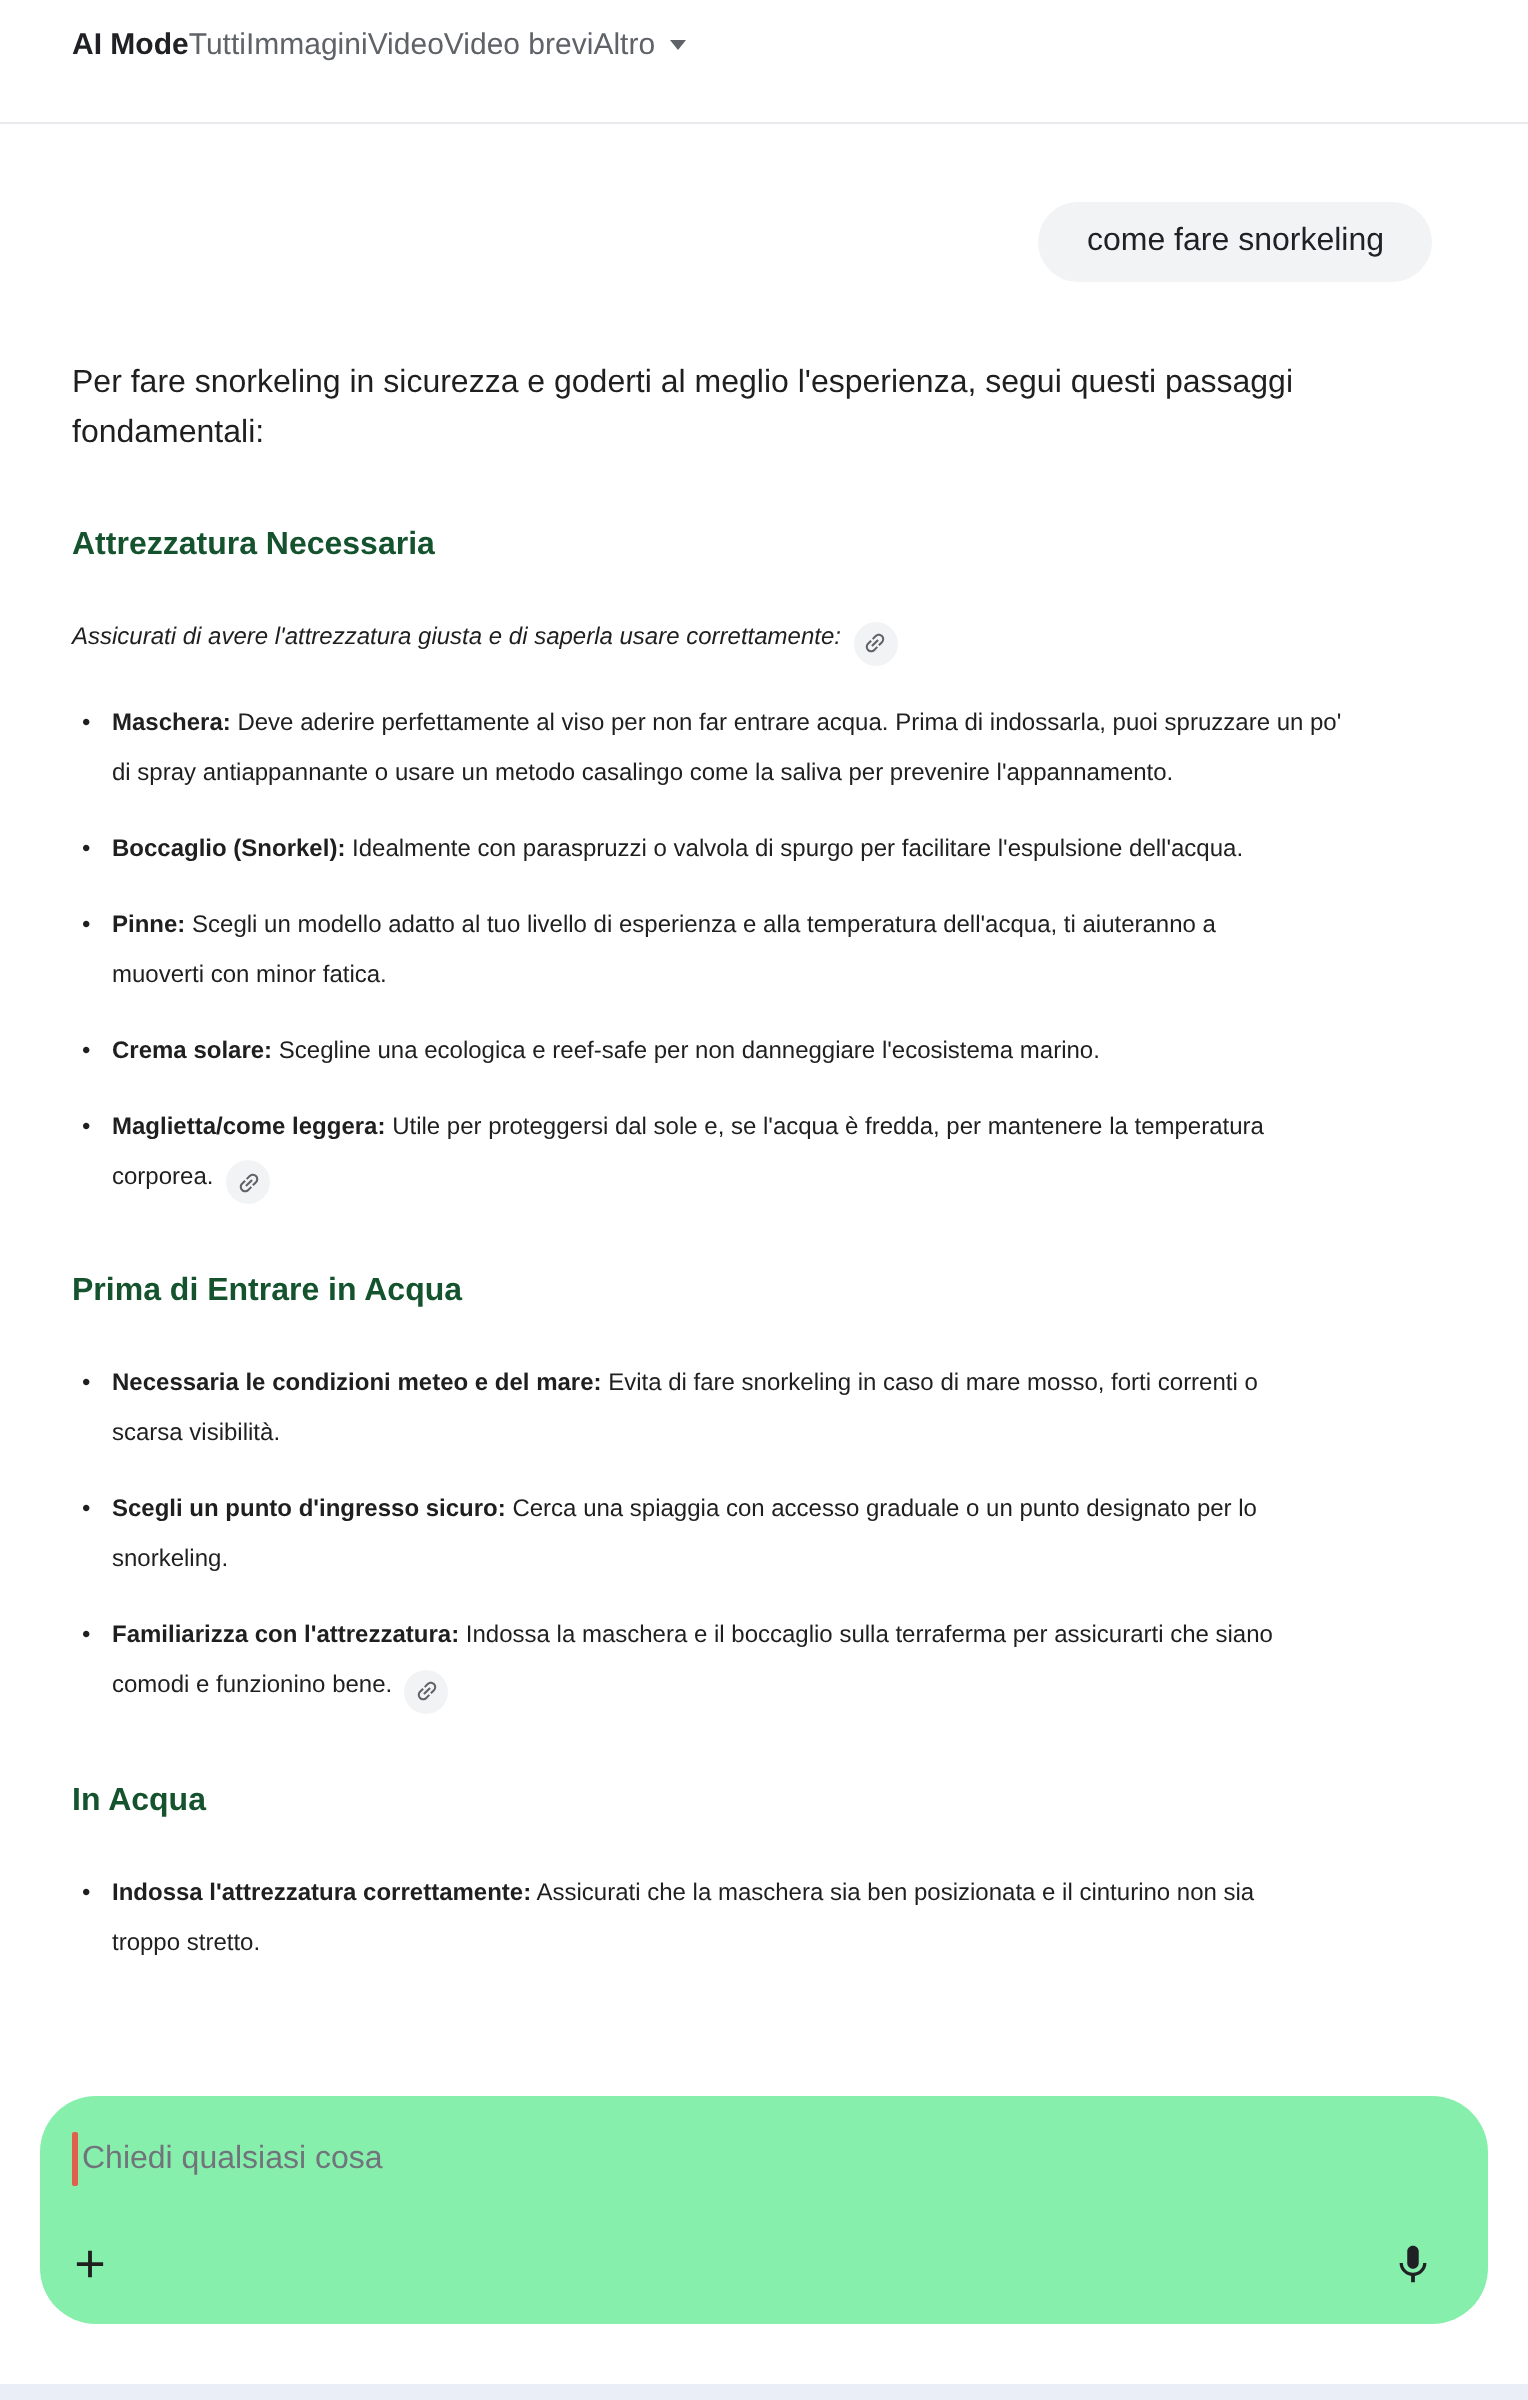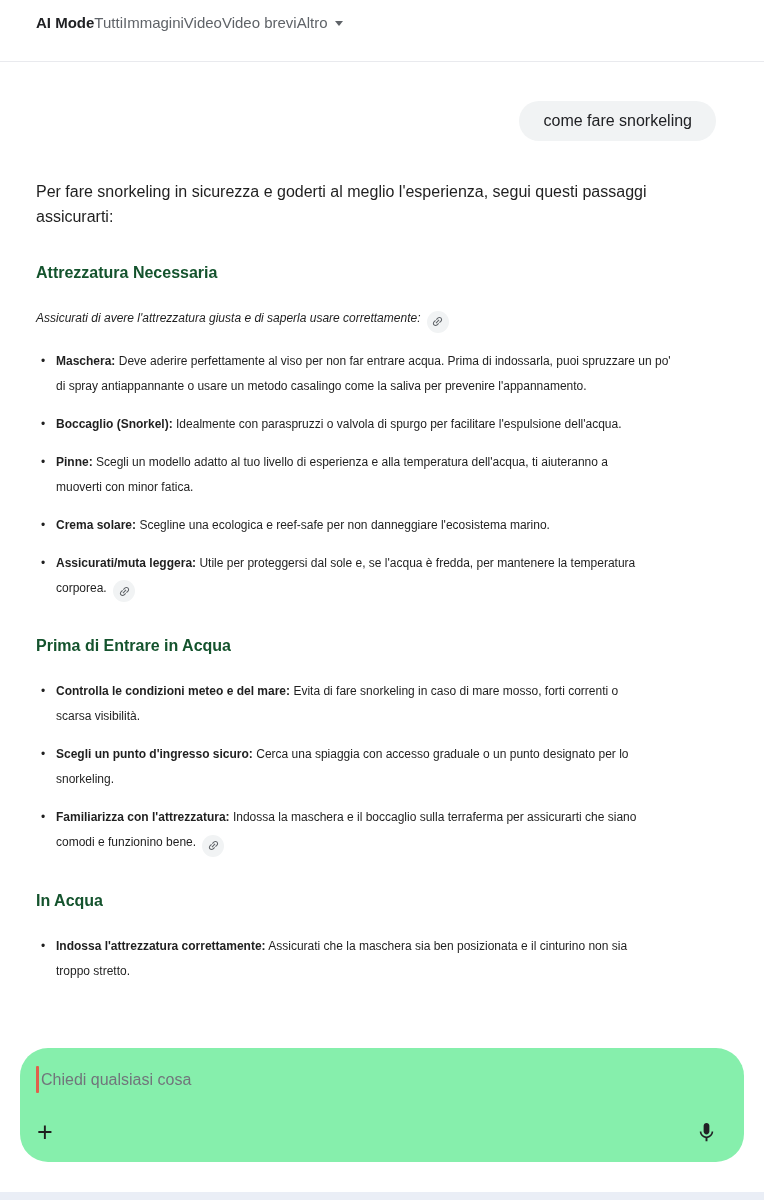--- a/index.html
+++ b/index.html
@@ -92,21 +92,21 @@
   <div class="tab">
     <span>Altro</span><span class="dd-arrow"></span>
   </div>
 </nav>
 
 <div class="bubble-row">
   <div class="bubble">come fare snorkeling</div>
 </div>
 
 <main>
-  <p class="intro">Per fare snorkeling in sicurezza e goderti al meglio l'esperienza, segui questi passaggi assicurarti:</p>
+  <p class="intro">Per fare snorkeling in sicurezza e goderti al meglio l'esperienza, segui questi passaggi fondamentali:</p>
 
   <h2 class="sec">Attrezzatura Necessaria</h2>
   <p class="sintro">
     <span>Assicurati di avere l'attrezzatura giusta e di saperla usare correttamente:</span>
     <span class="chip">
         <svg viewBox="0 0 24 24" width="13" height="13" fill="#5f6368">
           <path d="M3.9 12c0-1.71 1.39-3.1 3.1-3.1h4V7H7c-2.76 0-5 2.24-5 5s2.24 5 5 5h4v-1.9H7c-1.71 0-3.1-1.39-3.1-3.1zM8 13h8v-2H8v2zm9-6h-4v1.9h4c1.71 0 3.1 1.39 3.1 3.1s-1.39 3.1-3.1 3.1h-4V17h4c2.76 0 5-2.24 5-5s-2.24-5-5-5z"></path>
         </svg>
       </span>
   </p>
@@ -121,34 +121,34 @@
     </li>
     <li class="w590">
       <span class="lead">Pinne:</span>
       <span>Scegli un modello adatto al tuo livello di esperienza e alla temperatura dell'acqua, ti aiuteranno a muoverti con minor fatica.</span>
     </li>
     <li class="w630">
       <span class="lead">Crema solare:</span>
       <span>Scegline una ecologica e reef-safe per non danneggiare l'ecosistema marino.</span>
     </li>
     <li class="w615">
-      <span class="lead">Assicurati/muta leggera:</span>
+      <span class="lead">Maglietta/come leggera:</span>
       <span>Utile per proteggersi dal sole e, se l'acqua è fredda, per mantenere la temperatura corporea.</span>
       <span class="chip">
           <svg viewBox="0 0 24 24" width="13" height="13" fill="#5f6368">
             <path d="M3.9 12c0-1.71 1.39-3.1 3.1-3.1h4V7H7c-2.76 0-5 2.24-5 5s2.24 5 5 5h4v-1.9H7c-1.71 0-3.1-1.39-3.1-3.1zM8 13h8v-2H8v2zm9-6h-4v1.9h4c1.71 0 3.1 1.39 3.1 3.1s-1.39 3.1-3.1 3.1h-4V17h4c2.76 0 5-2.24 5-5s-2.24-5-5-5z"></path>
           </svg>
         </span>
     </li>
   </ul>
 
   <h2 class="sec">Prima di Entrare in Acqua</h2>
   <ul class="blist">
     <li class="w620">
-      <span class="lead">Controlla le condizioni meteo e del mare:</span>
+      <span class="lead">Necessaria le condizioni meteo e del mare:</span>
       <span>Evita di fare snorkeling in caso di mare mosso, forti correnti o scarsa visibilità.</span>
     </li>
     <li class="w623">
       <span class="lead">Scegli un punto d'ingresso sicuro:</span>
       <span>Cerca una spiaggia con accesso graduale o un punto designato per lo snorkeling.</span>
     </li>
     <li class="w609">
       <span class="lead">Familiarizza con l'attrezzatura:</span>
       <span>Indossa la maschera e il boccaglio sulla terraferma per assicurarti che siano comodi e funzionino bene.</span>
       <span class="chip">

